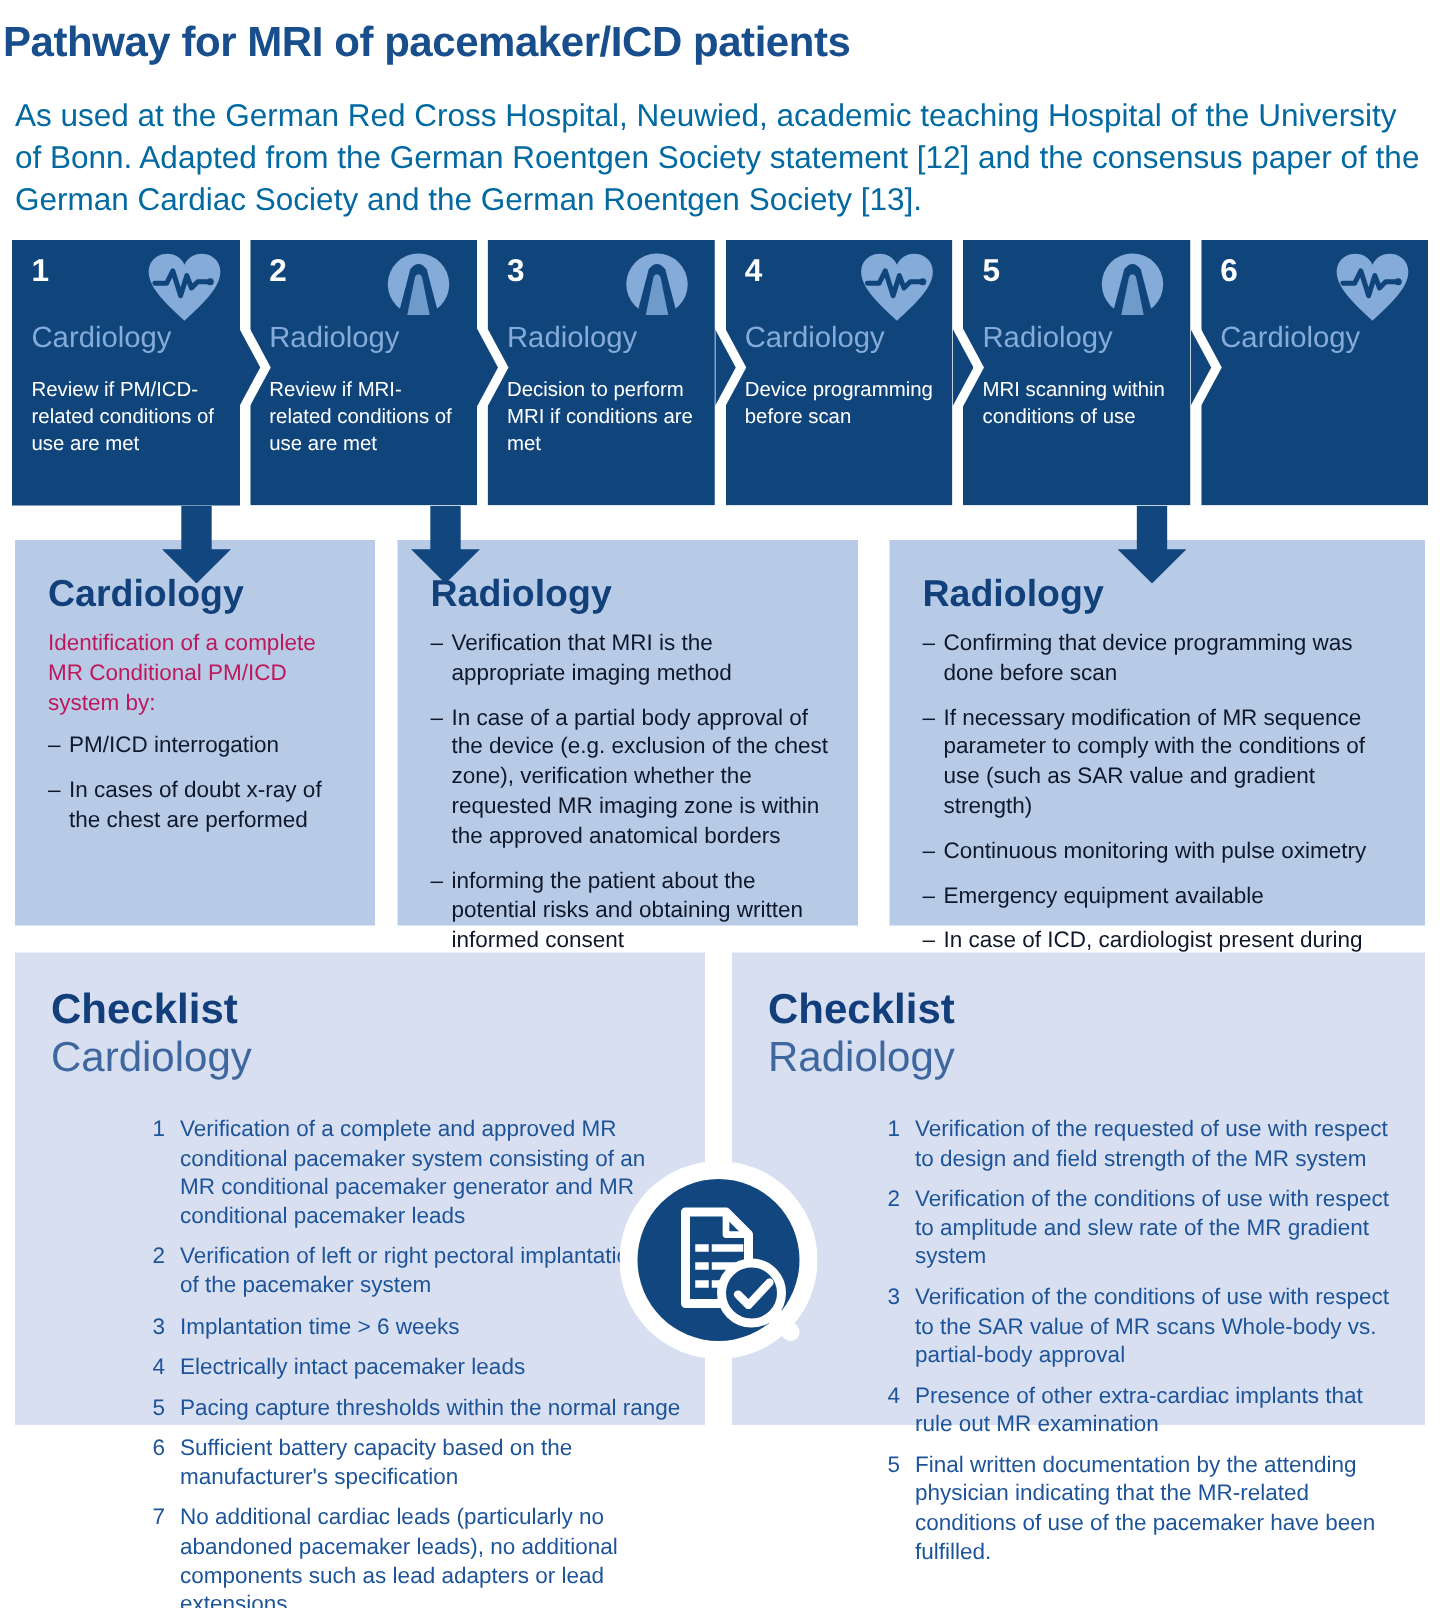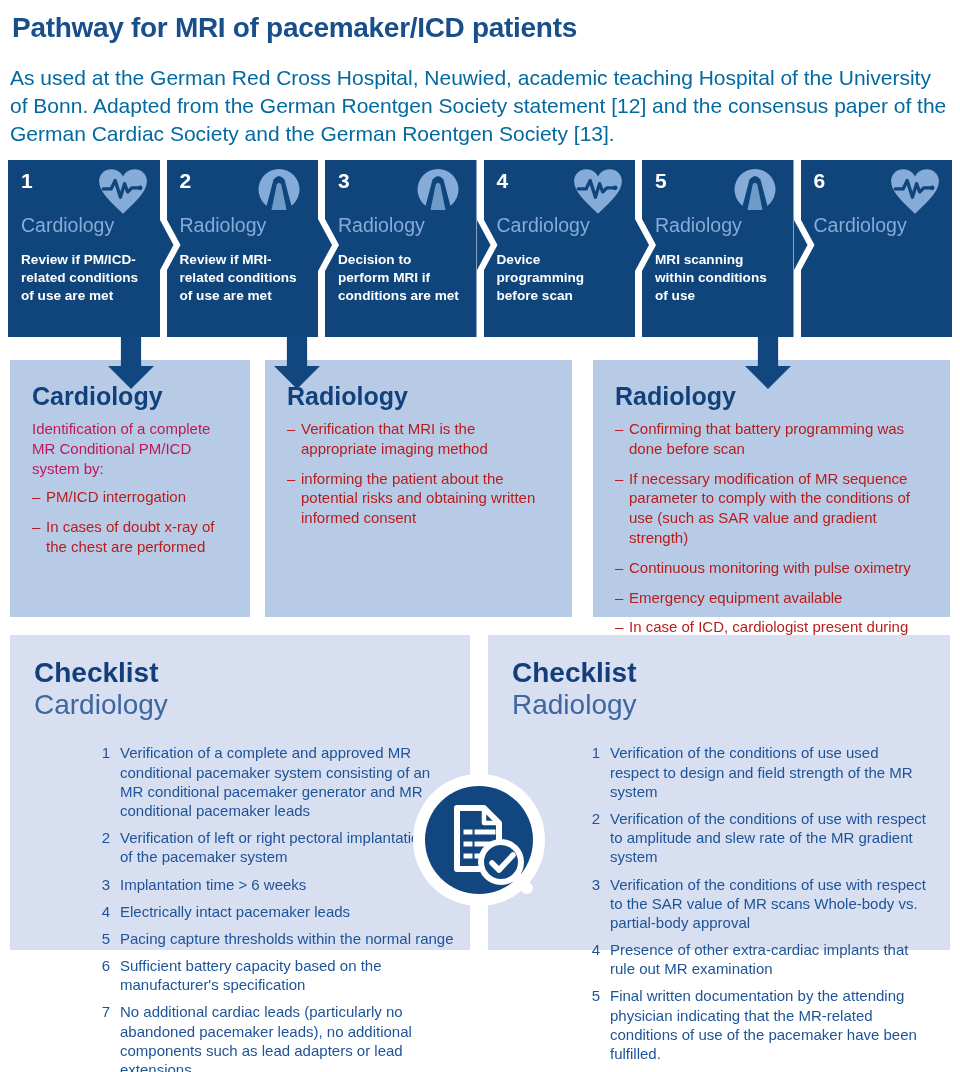--- a/index.html
+++ b/index.html
@@ -1,50 +1,50 @@
 <!DOCTYPE html>
 <html><head>
 <meta charset="utf-8">
 <style>
   html,body{margin:0;padding:0;background:#ffffff;}
   body{font-family:"Liberation Sans", sans-serif; -webkit-font-smoothing:antialiased;}
   #page{position:relative;width:960px;height:1072px;background:#fff;overflow:hidden;}
 
   
-  .title{position:absolute;left:12px;top:12px;width:930px;
+  .title{position:absolute;left:2px;top:12px;width:930px;
     font-size:28px;font-weight:bold;color:#174e8b;letter-spacing:-0.3px;}
   .intro{position:absolute;left:10px;top:64px;width:940px;
     font-size:21px;line-height:1.33;color:#0369a1;}
 
   
   .step-row{position:absolute;left:8px;top:160px;width:944px;height:177px;
     display:flex;gap:7px;}
   .step{position:relative;flex:1 1 0;background:#10457c;color:#fff;
     padding:10px 12px 0 13px;box-sizing:border-box;}
   .step.notch{clip-path:polygon(0 0,100% 0,100% 100%,0 100%,
       0 calc(48% + 26px),14px 48%,0 calc(48% - 26px));}
   .step-num{font-size:21px;font-weight:bold;line-height:1;}
   .step-icon{position:absolute;top:8px;right:10px;width:54px;height:48px;}
   .step-dept{margin-top:25px;font-size:19.5px;color:#85abd8;line-height:1;}
-  .step-desc{margin-top:15px;font-size:13.6px;font-weight:bold;line-height:1.33;
+  .step-desc{margin-top:15px;font-size:13.6px;font-weight:normal;line-height:1.33;
     max-width:128px;}
   .tip{position:absolute;top:calc(48% - 26px);width:14px;height:52px;
     background:#10457c;clip-path:polygon(0 0,100% 50%,0 100%);z-index:2;}
 
   
   .down-arrow{position:absolute;top:337px;width:46px;height:52px;background:#11477e;
     clip-path:polygon(28% 0,72% 0,72% 56%,100% 56%,50% 100%,0 56%,28% 56%);z-index:3;}
 
   
   .detail{position:absolute;top:360px;height:257px;background:#b7cbe6;
     box-sizing:border-box;padding:16px 18px 0 22px;}
   .detail-heading{font-size:25px;font-weight:bold;color:#12407b;margin:6px 0 8px 0;}
   .detail-intro{font-size:15px;line-height:1.32;color:#be185d;margin:0 0 9px 0;}
   ul.dash-list{list-style:none;margin:0;padding:0;font-size:15px;line-height:1.32;
-    color:#b91c1c;}
+    color:#0f172a;}
   ul.dash-list li{position:relative;padding-left:14px;margin-bottom:10px;}
   ul.dash-list li::before{content:"–";position:absolute;left:0;top:0;}
 
   
   .checklist{position:absolute;top:635px;height:315px;background:#d8dff0;
     box-sizing:border-box;padding:22px 0 0 24px;}
   .cl-heading{font-size:28px;font-weight:bold;color:#123f7c;line-height:1.15;}
   .cl-subheading{font-size:28px;font-weight:normal;color:#3e679f;line-height:1.15;}
   ol.num-list{list-style:none;margin:22px 0 0 0;font-size:15px;line-height:1.28;
     color:#1d5499;counter-reset:n;}
@@ -154,27 +154,28 @@
     <p class="detail-intro">Identification of a complete MR Conditional PM/ICD system by:</p>
     <ul class="dash-list">
         <li>PM/ICD interrogation</li>
         <li>In cases of doubt x-ray of the chest are performed</li>
       </ul>
   </div>
   <div class="detail" style="left:265px;width:307px;">
     <div class="detail-heading">Radiology</div>
     <ul class="dash-list">
         <li>Verification that MRI is the appropriate imaging method</li>
+        <li>In case of a partial body approval of the device (e.g. exclusion of the chest zone), verification whether the requested MR imaging zone is within the approved anatomical borders</li>
         <li>informing the patient about the potential risks and obtaining written informed consent</li>
       </ul>
   </div>
   <div class="detail" style="left:593px;width:357px;">
     <div class="detail-heading">Radiology</div>
     <ul class="dash-list">
-        <li>Confirming that battery programming was done before scan</li>
+        <li>Confirming that device programming was done before scan</li>
         <li>If necessary modification of MR sequence parameter to comply with the conditions of use (such as SAR value and gradient strength)</li>
         <li>Continuous monitoring with pulse oximetry</li>
         <li>Emergency equipment available</li>
         <li>In case of ICD, cardiologist present during MRI or in low risk constellations available on an emergency stand-by basis [13]</li>
       </ul>
   </div>
 
   <div class="checklist" id="checklist-cardiology" style="left:10px;width:460px;">
     <div class="cl-heading">Checklist</div>
     <div class="cl-subheading">Cardiology</div>
@@ -185,21 +186,21 @@
         <li>Electrically intact pacemaker leads</li>
         <li>Pacing capture thresholds within the normal range</li>
         <li>Sufficient battery capacity based on the manufacturer's specification</li>
         <li>No additional cardiac leads (particularly no abandoned pacemaker leads), no additional components such as lead adapters or lead extensions</li>
       </ol>
   </div>
   <div class="checklist" id="checklist-radiology" style="left:488px;width:462px;">
     <div class="cl-heading">Checklist</div>
     <div class="cl-subheading">Radiology</div>
     <ol class="num-list">
-        <li>Verification of the conditions of use used respect to design and field strength of the MR system</li>
+        <li>Verification of the requested of use with respect to design and field strength of the MR system</li>
         <li>Verification of the conditions of use with respect to amplitude and slew rate of the MR gradient system</li>
         <li>Verification of the conditions of use with respect to the SAR value of MR scans Whole-body vs. partial-body approval</li>
         <li>Presence of other extra-cardiac implants that rule out MR examination</li>
         <li>Final written documentation by the attending physician indicating that the MR-related conditions of use of the pacemaker have been fulfilled.</li>
       </ol>
   </div>
 
   <div class="badge">
     <svg viewBox="0 0 132 132" width="132" height="132" aria-hidden="true">
       <circle cx="66" cy="66" r="66" fill="#ffffff"></circle>

